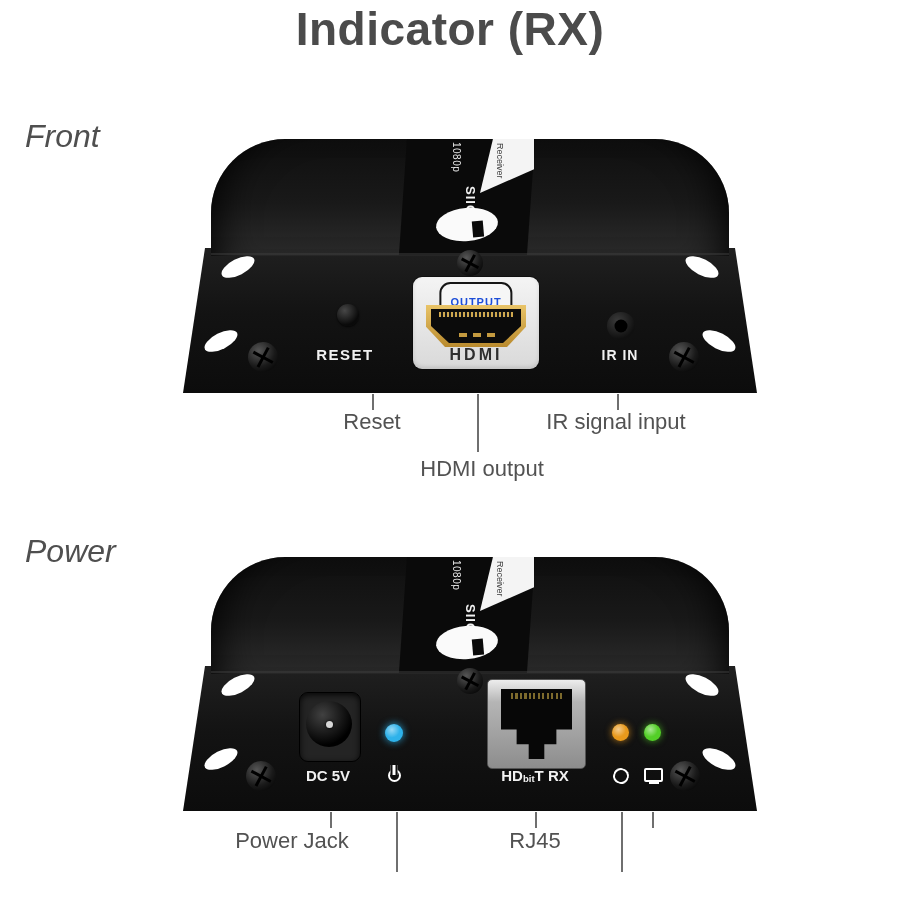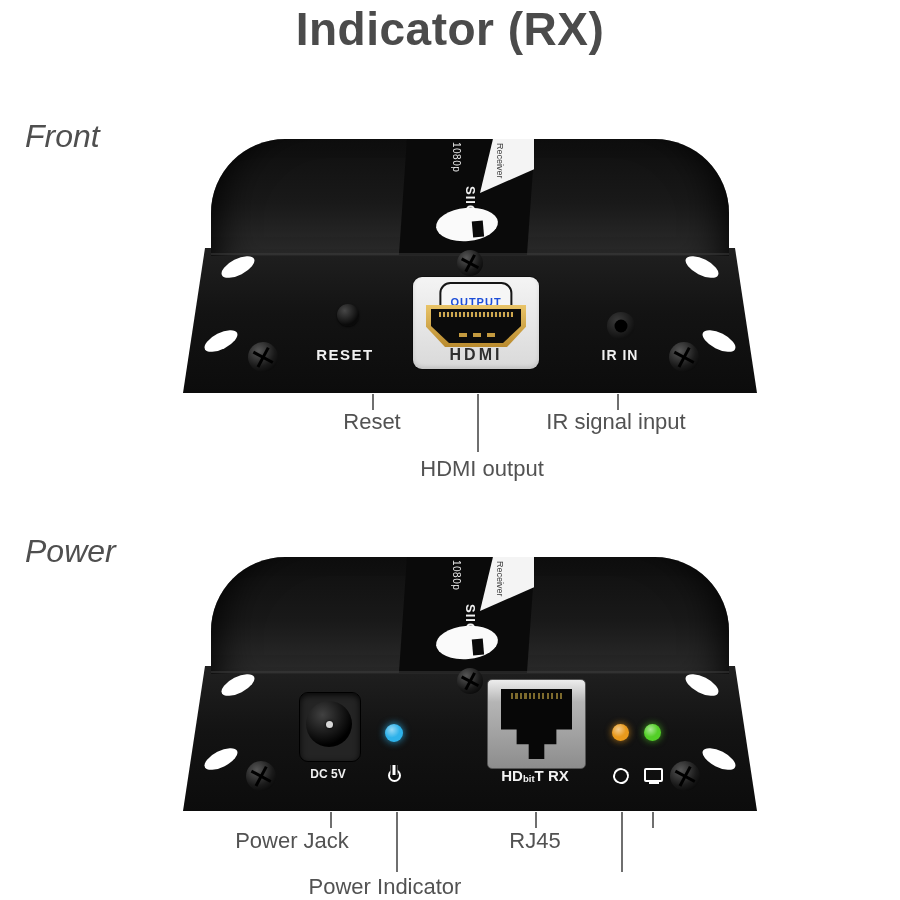--- a/index.html
+++ b/index.html
@@ -156,21 +156,21 @@
     <div class="abs mount-hole" style="left:701px;top:751px;width:36px;height:16px;transform:rotate(27deg);"></div>
 
     <div class="abs screw" style="left:457px;top:668px;width:26px;height:26px;"></div>
     <div class="abs screw" style="left:246px;top:761px;width:30px;height:30px;"></div>
     <div class="abs screw" style="left:670px;top:761px;width:30px;height:30px;"></div>
 
     <div class="abs dc-recess" style="left:299px;top:692px;width:60px;height:68px;">
       <div class="abs dc-barrel" style="left:6px;top:8px;width:46px;height:46px;"></div>
       <div class="abs dc-pin" style="left:26px;top:28px;width:7px;height:7px;"></div>
     </div>
-    <div class="abs panel-text" style="left:328px;top:767px;font-size:12px;">DC 5V</div>
+    <div class="abs panel-text" style="left:328px;top:767px;font-size:15px;">DC 5V</div>
 
     <div class="abs led glow-blue" style="left: 385px; top: 724px; width: 18px; height: 18px; background-color: rgb(46, 178, 234);"></div>
     <div class="abs" style="left:385px;top:766px;width:18px;height:18px;">
       <div class="pwr-circle"></div>
       <div class="pwr-bar"></div>
     </div>
 
     <div class="abs rj45-bezel" style="left:487px;top:679px;width:97px;height:88px;">
       <div class="abs rj45-socket" style="left:13px;top:9px;width:71px;height:70px;">
         <div class="abs rj45-pins" style="left:10px;top:4px;width:51px;height:6px;"></div>
@@ -192,15 +192,14 @@
   </div>
 
   <div class="abs cline" style="left:330px;top:812px;height:16px;"></div>
   <div class="abs cline" style="left:396px;top:812px;height:60px;"></div>
   <div class="abs cline" style="left:535px;top:812px;height:16px;"></div>
   <div class="abs cline" style="left:621px;top:812px;height:60px;"></div>
   <div class="abs cline" style="left:652px;top:812px;height:16px;"></div>
 
   <div class="abs ctext" style="left:292px;top:828px;">Power Jack</div>
   <div class="abs ctext" style="left:535px;top:828px;">RJ45</div>
-  <div class="abs ctext" style="left:385px;top:874px;">Power Indicator</div>
 
 </div>
 
 </body></html>

